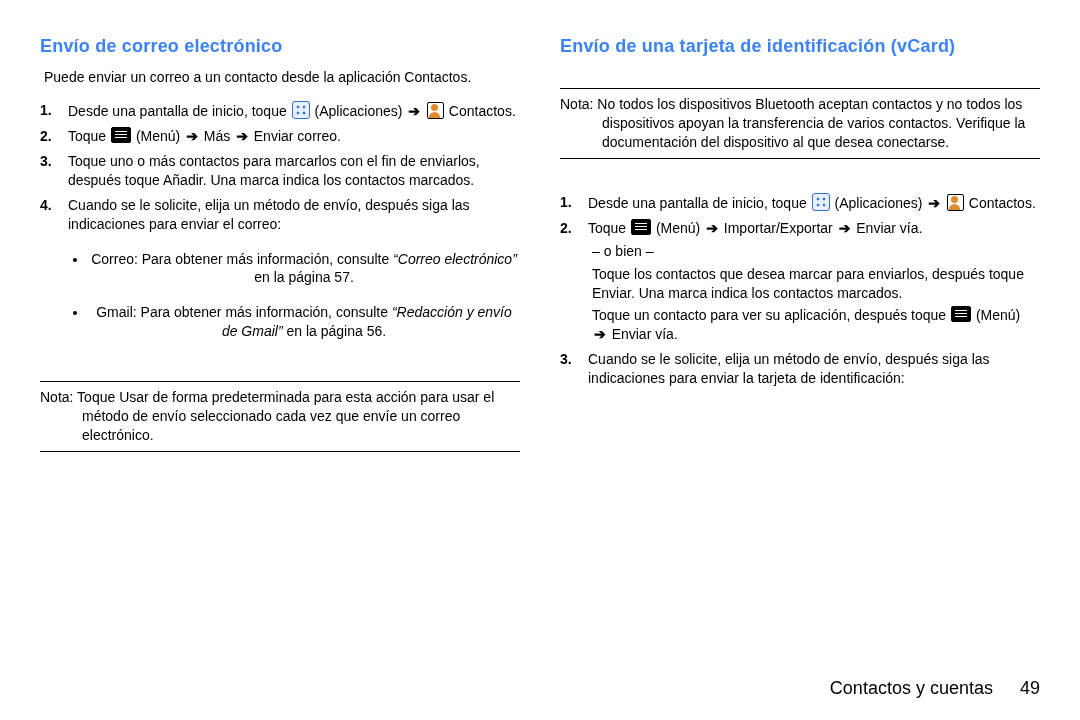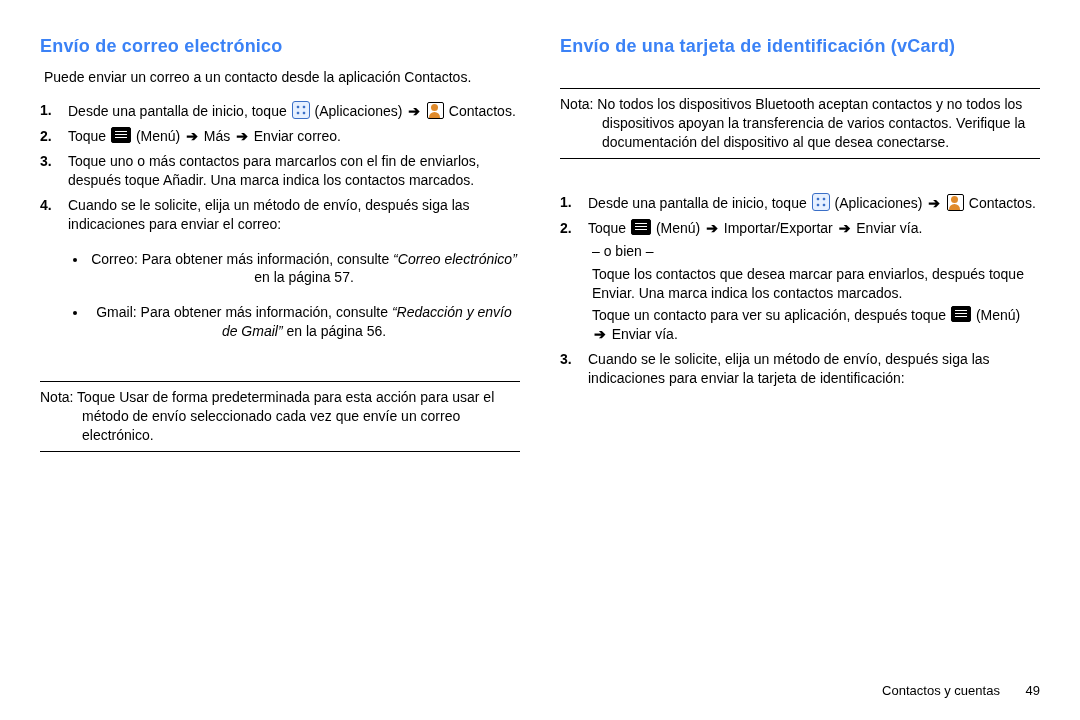--- a/index.html
+++ b/index.html
@@ -131,21 +131,21 @@
     height: 1px;
     background: #fff;
     box-shadow: 0 3px 0 #fff, 0 6px 0 #fff;
   }
   .arrow {
     font-weight: bold;
     margin: 0 2px;
   }
   .footer {
     text-align: right;
-    font-size: 13px;
+    font-size: 18px;
     margin-top: auto;
     padding-top: 4px;
   }
   .pagenum { margin-left: 22px; }
 </style>
 </head>
 <body>
 
 <div class="page">
   <div class="cols">

